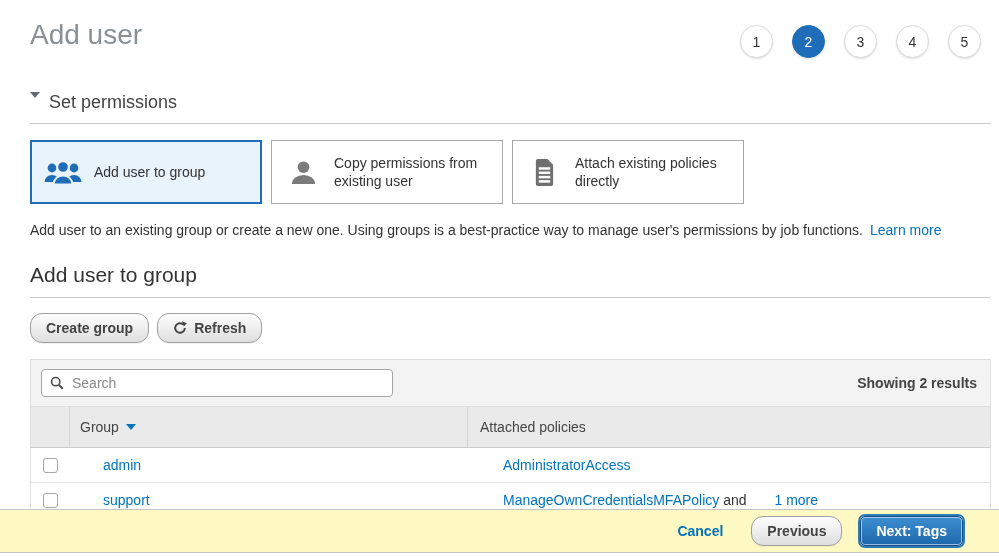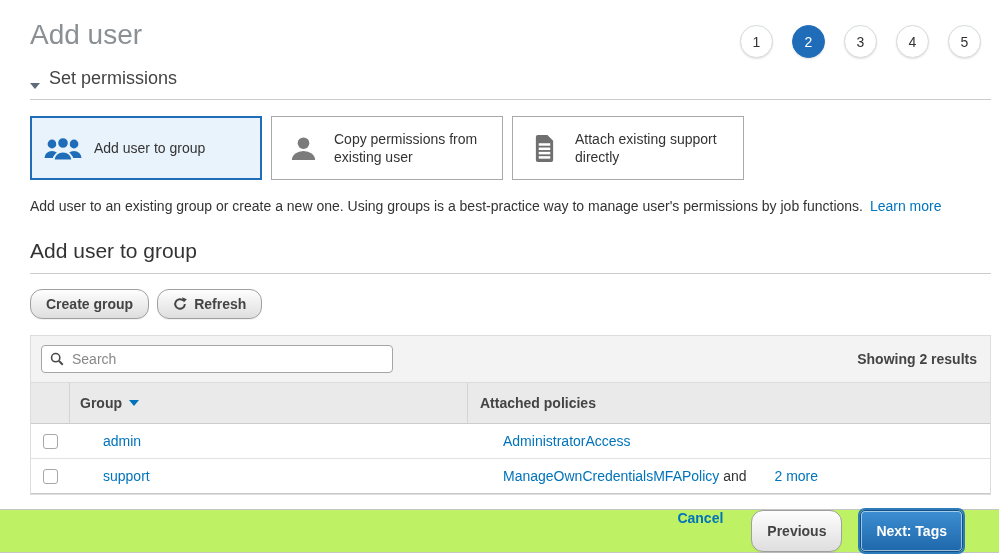--- a/index.html
+++ b/index.html
@@ -18,22 +18,22 @@
   .step {
     width: 33px; height: 33px; border-radius: 50%; background: #fff;
     border: 1px solid #d7dbdb; box-shadow: 0 1px 2px rgba(0,0,0,.12);
     display: flex; align-items: center; justify-content: center;
     font-size: 14px; color: #333; cursor: pointer;
   }
   .step.active { background: #1f6db8; border-color: #1f6db8; color: #fff; }
 
   
   .section-toggle {
-    margin-top: 16px; padding-bottom: 10px; border-bottom: 1px solid #ccc;
-    display: flex; align-items: flex-end; gap: 9px; cursor: pointer;
+    margin-top: 40px; padding-bottom: 10px; border-bottom: 1px solid #ccc;
+    display: flex; align-items: flex-start; gap: 9px; cursor: pointer;
   }
   .section-toggle .label { font-size: 18px; color: #444; }
   .caret-down {
     width: 0; height: 0; display: inline-block;
     border-left: 5px solid transparent; border-right: 5px solid transparent;
     border-top: 6px solid #5f6b7a;
   }
 
   
   .cards { margin-top: 16px; display: flex; gap: 9px; }
@@ -83,21 +83,21 @@
   .search-box svg { position: absolute; left: 9px; top: 7px; }
   .search-input {
     width: 352px; height: 28px; border: 1px solid #a5a5a5; border-radius: 4px;
     padding: 0 8px 0 30px; font-size: 14px; font-family: inherit; color: #333; background: #fff;
   }
   .search-input::placeholder { color: #888; }
   .results { font-weight: bold; color: #444; padding-right: 3px; }
 
   .thead {
     background: #eaeaea; border-top: 1px solid #ddd; border-bottom: 1px solid #ccc;
-    display: flex; height: 42px; font-weight: bold; color: #444;
+    display: flex; height: 42px; font-weight: normal; color: #444;
   }
   .thead > div { display: flex; align-items: center; }
   .cell-check { width: 38px; flex: none; display: flex; align-items: center; justify-content: center; }
   .cell-group { width: 398px; flex: none; padding-left: 10px; }
   .cell-pol { flex: 1; padding-left: 12px; }
   .thead .cell-group, .thead .cell-pol { border-left: 1px solid #d4d4d4; cursor: pointer; }
   .sort-desc {
     width: 0; height: 0; display: inline-block; margin-left: 7px;
     border-left: 5px solid transparent; border-right: 5px solid transparent;
     border-top: 6px solid #0073bb;
@@ -106,22 +106,22 @@
   .trow:last-child { border-bottom: 1px solid #c9c9c9; }
   .trow > div { display: flex; align-items: center; }
   .checkbox {
     width: 15px; height: 15px; border: 1px solid #a7a7a7; border-radius: 3px;
     background: #fff; cursor: pointer; display: inline-block;
   }
 
   
   .footer {
     position: absolute; left: 0; right: 0; bottom: 4px; height: 44px;
-    border-top: 1px solid #c5c5c5; border-bottom: 1px solid #c5c5c5; background: #bef264;
-    display: flex; justify-content: flex-end;
+    border-top: 1px solid #c5c5c5; border-bottom: 1px solid #c5c5c5; background: #fef9c3;
+    display: flex; align-items: center; justify-content: flex-end;
     gap: 18px; padding-right: 36px;
   }
   .footer .cancel { font-weight: bold; margin-right: 10px; }
   .icon-svg { display: block; }
 </style>
 </head>
 <body>
 
 <div>
 
@@ -177,21 +177,21 @@
           <svg class="icon-svg" viewBox="0 0 24 30" width="23" height="29" aria-hidden="true">
             <path d="M3 1 h12 l6 6 v20 a2 2 0 0 1 -2 2 h-14 a2 2 0 0 1 -2 -2 v-24 a2 2 0 0 1 2 -2 z" fill="#6f6f6f"></path>
             <g fill="#fff">
               <rect x="6" y="9.5" width="12" height="2.6"></rect>
               <rect x="6" y="14" width="12" height="2.6"></rect>
               <rect x="6" y="18.5" width="12" height="2.6"></rect>
               <rect x="6" y="23" width="12" height="2.6"></rect>
             </g>
           </svg>
         </span>
-        <span class="card-label">Attach existing support directly</span>
+        <span class="card-label">Attach existing policies directly</span>
       </div>
     </div>
 
     <p class="desc">
       <span>Add user to an existing group or create a new one. Using groups is a best-practice way to manage user's permissions by job functions.</span>
       <a class="link" href="#">Learn more</a>
     </p>
 
     <h2 class="section-heading">Add user to group</h2>
 
@@ -246,21 +246,21 @@
       </div>
 
       <div class="trow">
         <div class="cell-check">
           <span class="checkbox"></span>
         </div>
         <div class="cell-group">
           <a class="link" href="#">support</a>
         </div>
         <div class="cell-pol">
-          <span><a class="link" href="#">ManageOwnCredentialsMFAPolicy</a><span> and </span><a class="link" href="#">2 more</a></span>
+          <span><a class="link" href="#">ManageOwnCredentialsMFAPolicy</a><span> and </span><a class="link" href="#">1 more</a></span>
         </div>
       </div>
     </div>
   </div>
 
   <div class="footer">
     <a class="link cancel" href="#">Cancel</a>
     <button class="btn">Previous</button>
     <button class="btn btn-primary">Next: Tags</button>
   </div>

